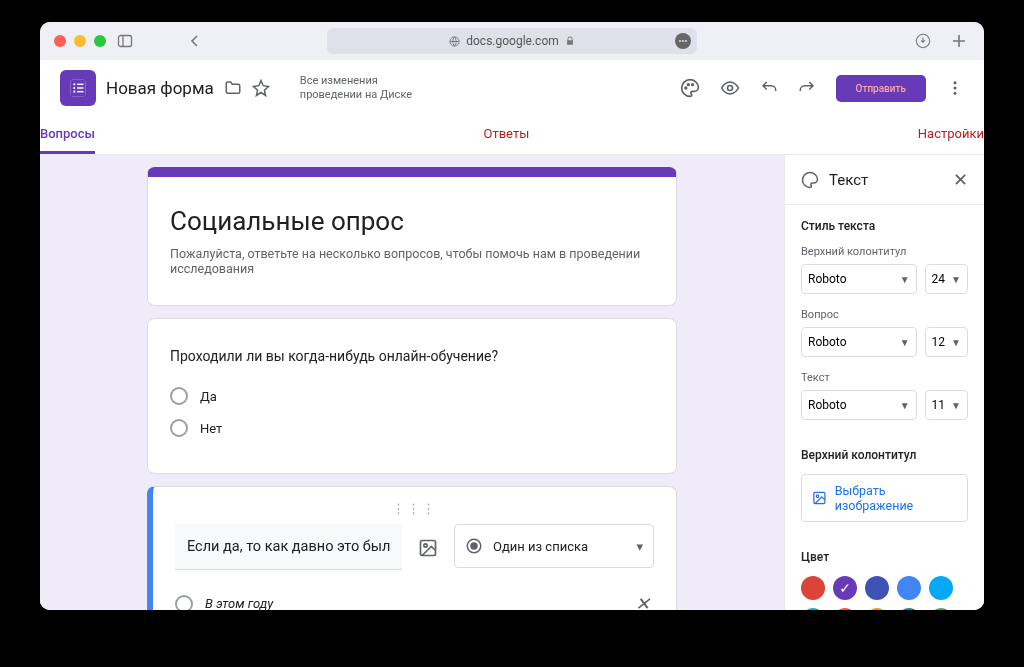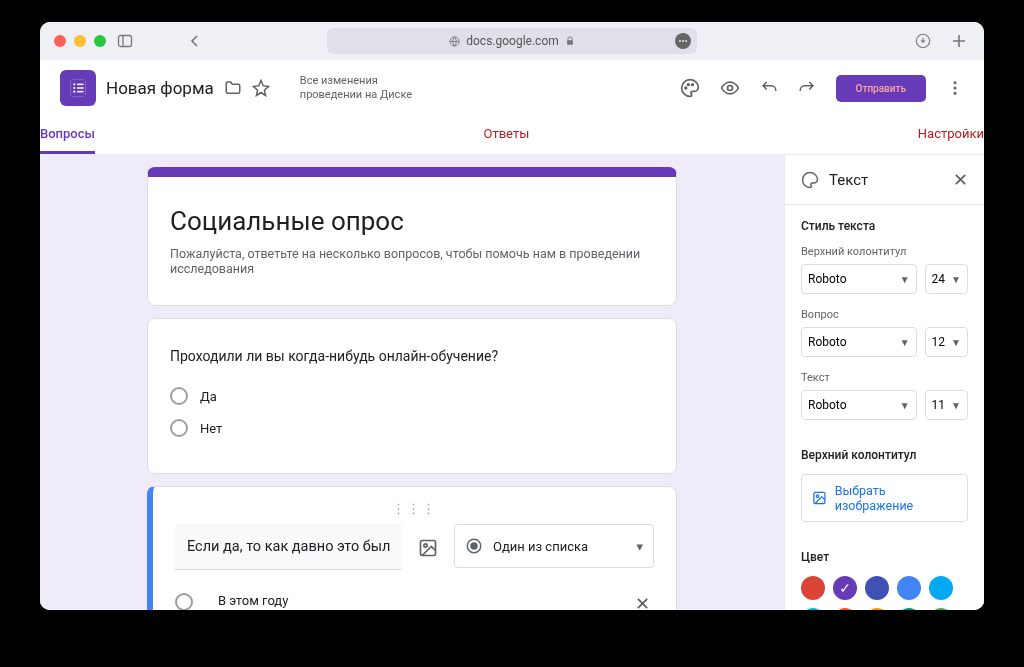--- a/index.html
+++ b/index.html
@@ -34,21 +34,21 @@
 .q-title { font-size: 14px; color: #202124; margin-bottom: 16px; }
 .opt { display: flex; align-items: center; gap: 12px; padding: 7px 0; font-size: 13px; color: #202124; }
 .radio { width: 18px; height: 18px; border: 2px solid #9aa0a6; border-radius: 50%; flex-shrink: 0; }
 .card.editing { border-left: 6px solid #4285f4; padding-top: 14px; }
 .drag { text-align: center; color: #9aa0a6; font-size: 13px; letter-spacing: 2px; margin-bottom: 8px; }
 .edit-row { display: flex; gap: 14px; margin-bottom: 16px; align-items: flex-start; }
 .q-input { flex: 1; background: #f8f9fa; border: none; border-bottom: 1px solid #dadce0; padding: 14px 12px; font-size: 14.5px; color: #202124; }
 .img-btn { width: 24px; height: 24px; display:flex; align-items:center; justify-content:center; color: #5f6368; cursor:pointer; margin-top: 12px; }
 .type-select { width: 200px; border: 1px solid #dadce0; border-radius: 4px; padding: 12px 10px; display: flex; align-items: center; gap: 10px; font-size: 13px; color: #202124; cursor: pointer; }
 .type-select .chev { margin-left: auto; color: #5f6368; }
-.edit-opt { display: flex; gap: 25px; padding: 7px 0; }
+.edit-opt { display: flex; align-items: center; gap: 12px; padding: 7px 0; font-style: italic; }
 .edit-opt .txt { flex: 1; font-size: 13px; color: #202124; }
 .edit-opt .rm { color: #5f6368; cursor: pointer; font-size: 18px; padding: 0 4px; }
 .sidepanel { width: 200px; background: #fff; border-left: 1px solid #e8eaed; display: flex; flex-direction: column; }
 .sp-hdr { display: flex; align-items: center; gap: 10px; padding: 14px 16px; border-bottom: 1px solid #e8eaed; font-size: 15px; color: #202124; }
 .sp-hdr .close { margin-left: auto; cursor: pointer; color: #5f6368; font-size: 18px; }
 .sp-body { padding: 14px 16px; overflow-y: auto; flex: 1; }
 .sp-section { margin-bottom: 28px; }
 .sp-label { font-size: 12px; font-weight: 500; color: #202124; margin-bottom: 12px; }
 .sp-sublabel { font-size: 11px; color: #5f6368; margin-bottom: 6px; }
 .font-row { display: flex; gap: 8px; margin-bottom: 14px; }

